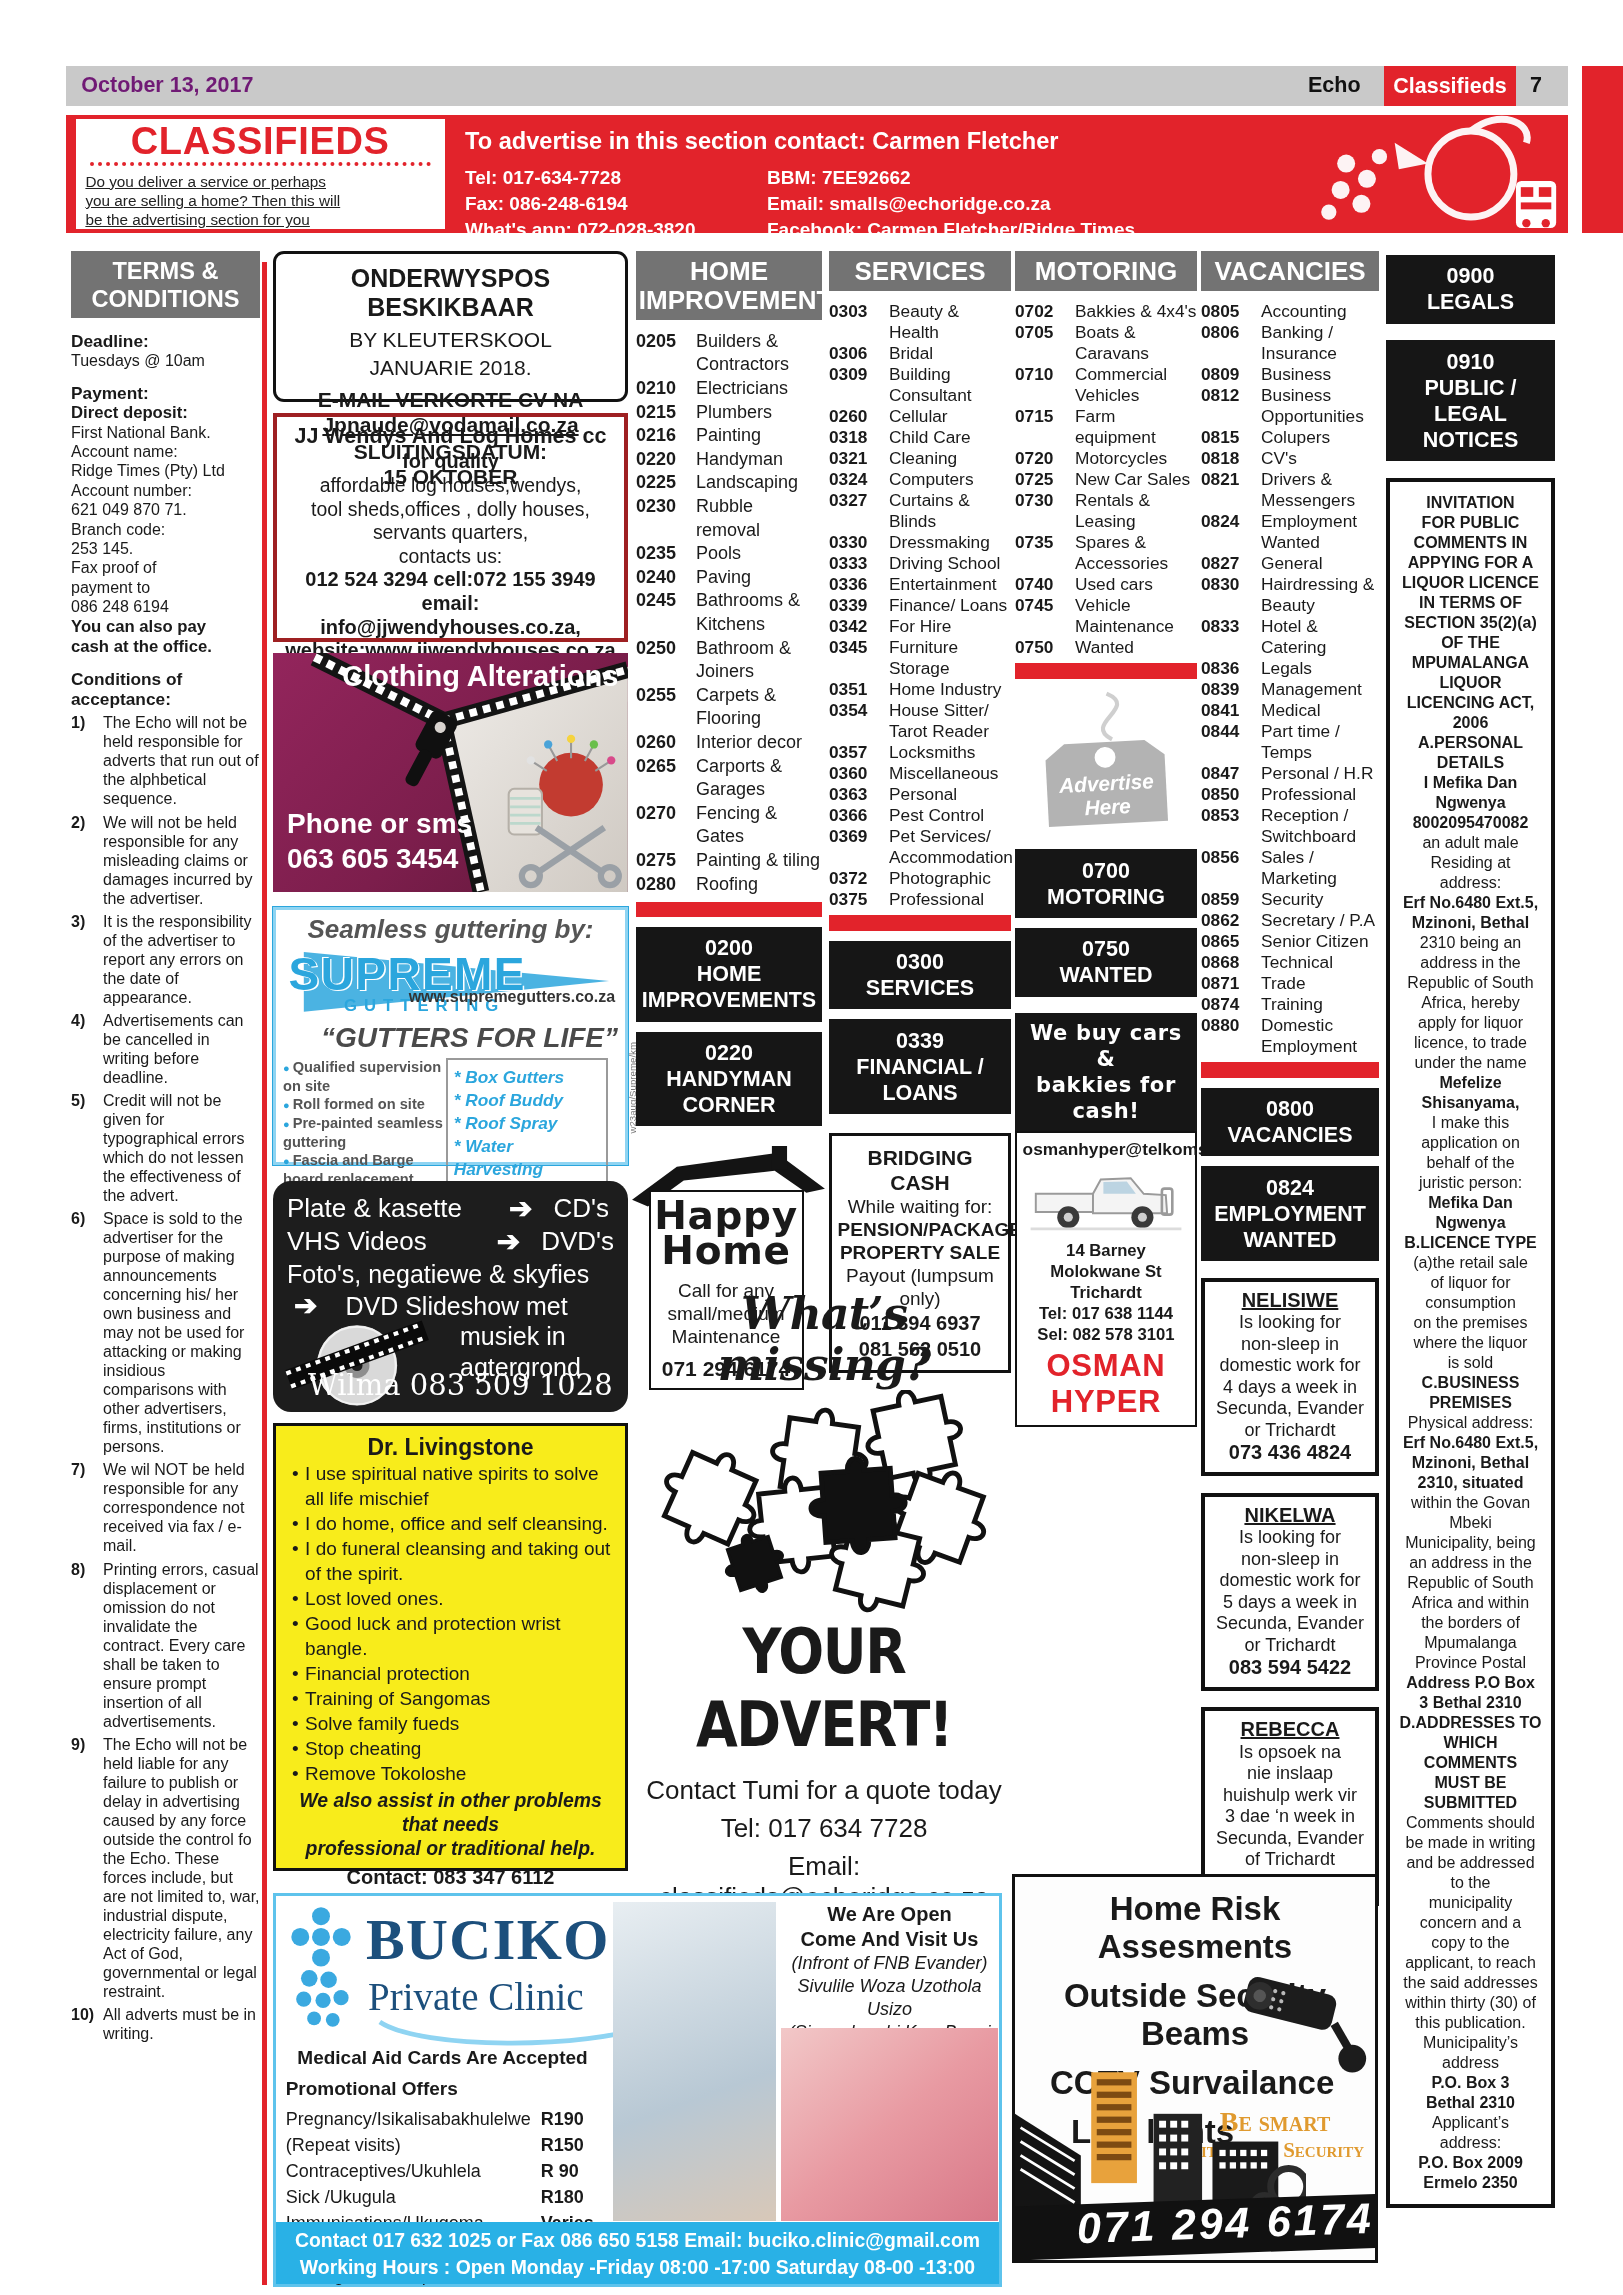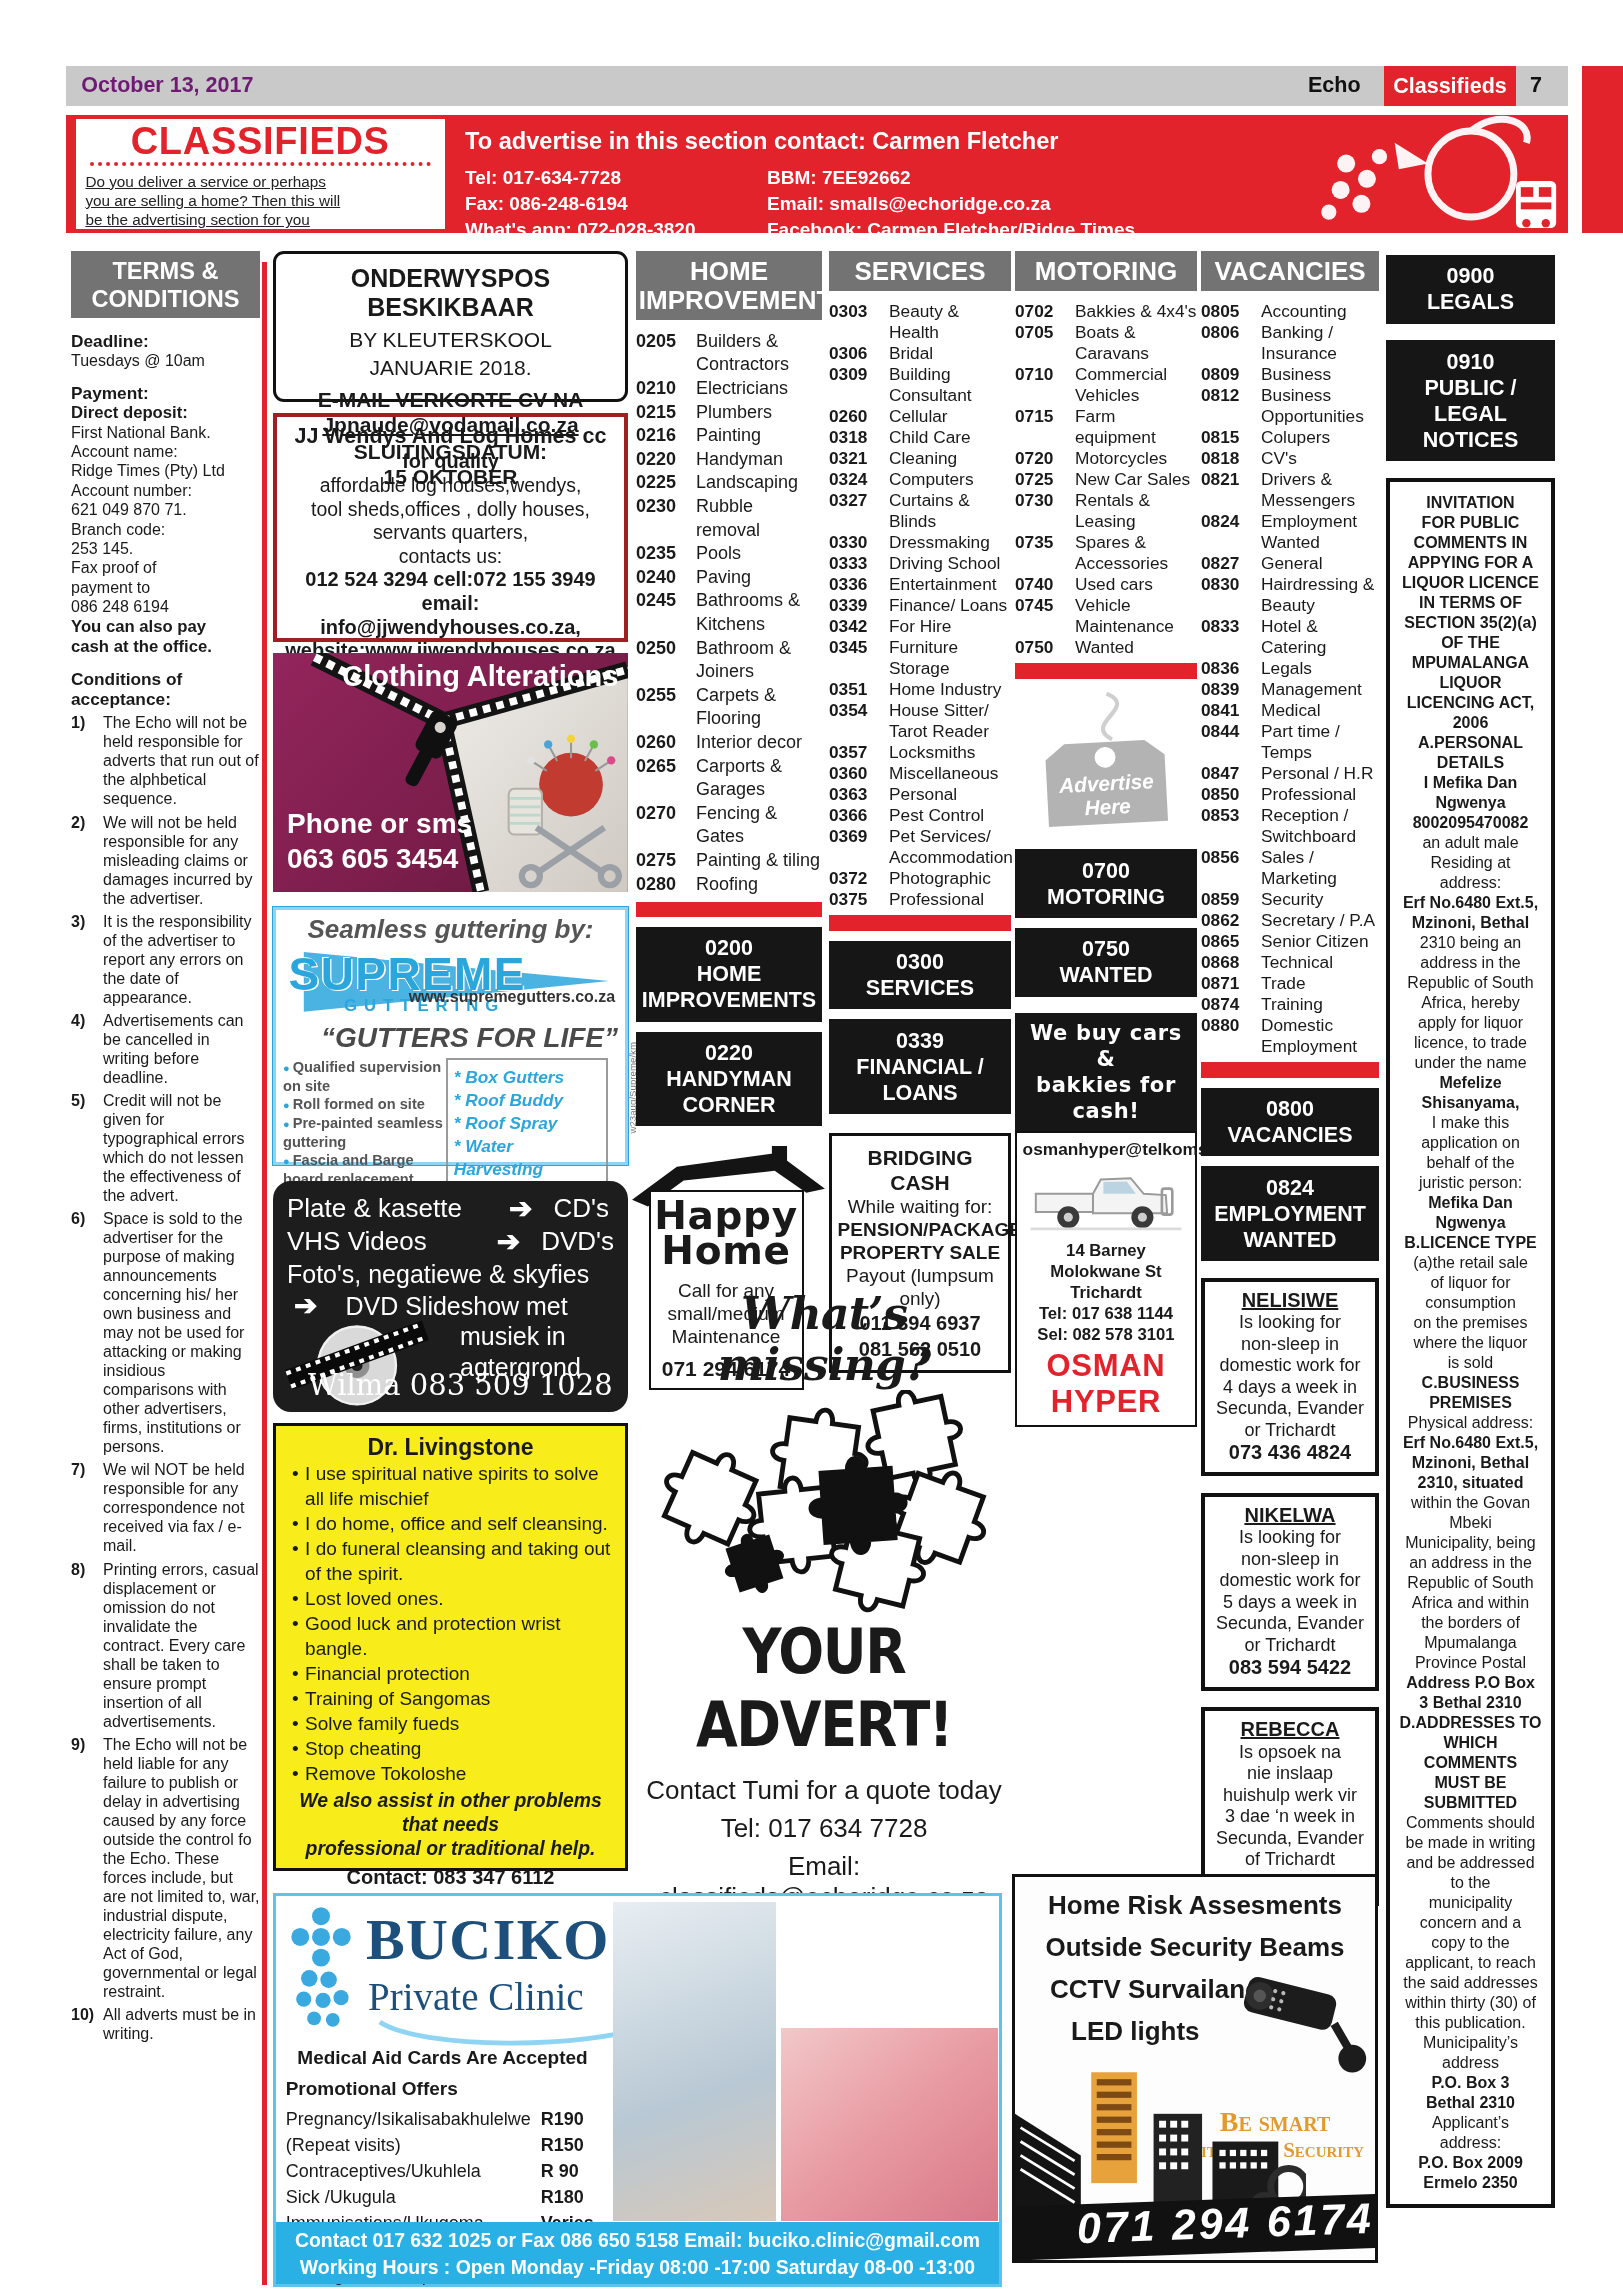--- a/index.html
+++ b/index.html
@@ -149,21 +149,21 @@
   #buciko .photo1{position:absolute;left:337px;top:5.6px;width:163px;height:319px;background:linear-gradient(160deg,#e8eef2,#b8c8d4 60%,#d8c8b8);}
   #buciko .openbox{position:absolute;left:505px;top:5.6px;width:217px;height:125px;background:#fff;text-align:center;}
   #buciko .o1{font-size:20px;font-weight:bold;line-height:25px;}
   #buciko .o3{font-size:18px;font-style:italic;line-height:23px;}
   #buciko .photo2{position:absolute;left:505px;top:132px;width:217px;height:193px;background:linear-gradient(140deg,#f2c8c8,#e89aa2 50%,#d87888);}
   #buciko .bluebar{position:absolute;left:0;bottom:0;width:100%;height:62px;background:#29b1e6;color:#fff;text-align:center;}
   #buciko .bb1{font-size:19.4px;font-weight:bold;margin-top:7px;}
   #buciko .bb2{font-size:19.4px;font-weight:bold;margin-top:4.2px;}
   
   #homerisk{position:absolute;left:1012px;top:1874px;width:366px;height:389px;border:3.5px solid #111;box-sizing:border-box;background:#fdfdfd;overflow:hidden;}
-  #homerisk .l{font-size:26px;font-weight:bold;text-align:center;}
+  #homerisk .l{font-size:33px;font-weight:bold;text-align:center;}
   #homerisk .l1{margin-top:12.5px;}
   #homerisk .l2{margin-top:11px;}
   #homerisk .l3{margin-top:11px;text-align:left;margin-left:35px;}
   #homerisk .l4{margin-top:11px;text-align:left;margin-left:56px;}
   #homerisk .smart{position:absolute;right:11px;top:229px;text-align:center;color:#e09a2f;font-weight:bold;font-family:"Liberation Serif",serif;}
   #homerisk .s1{font-size:28px;}
   #homerisk .s2{font-size:21px;}
   #homerisk .phone-strip{position:absolute;left:-14px;bottom:5.6px;width:402px;height:54px;background:#111;transform:rotate(-2deg);}
   #homerisk .phone{position:absolute;left:62px;bottom:12.5px;font-size:43px;font-weight:bold;font-style:italic;color:#fff;transform:rotate(-2deg);letter-spacing:2.8px;}
   #homerisk svg{position:absolute;}
@@ -1121,20 +1121,27 @@
           <span class="pl">Immunisations/Ukugoma</span>
           <span class="pp">Varies</span>
         </div>
 
         <div class="pr">
           <span class="pl">Testing/Ukuhlola BP/sugar/HIV/Pap smears</span>
           <span class="pp"></span>
         </div>
       </div>
     <div class="photo1"></div>
+    <div class="openbox">
+      <div class="o1">We Are Open</div>
+      <div class="o1">Come And Visit Us</div>
+      <div class="o3">(Infront of FNB Evander)</div>
+      <div class="o3">Sivulile Woza Uzothola Usizo</div>
+      <div class="o3">(Singaphambi Kwe Bangi E Fnb)</div>
+    </div>
     <div class="photo2"></div>
     <div class="bluebar">
       <div class="bb1">Contact 017 632 1025 or  Fax 086 650 5158  Email: buciko.clinic@gmail.com</div>
       <div class="bb2">Working Hours :  Open Monday -Friday 08:00 -17:00  Saturday 08-00 -13:00</div>
     </div>
   </div>
 
   <div id="homerisk">
     <div class="l l1">Home Risk Assesments</div>
     <div class="l l2">Outside Security Beams</div>

